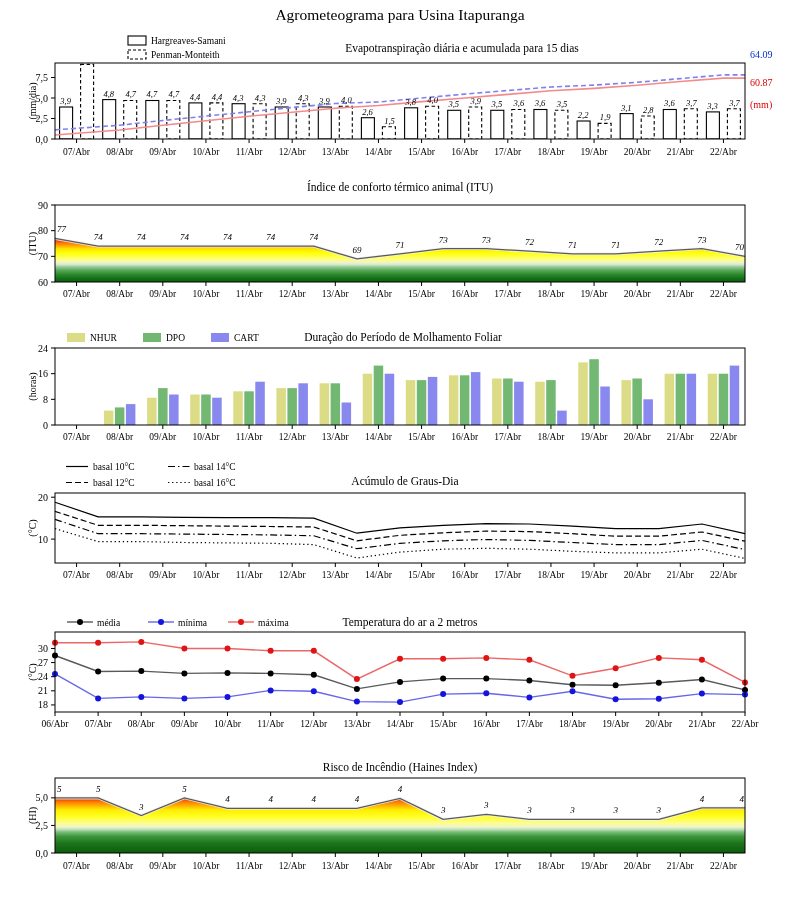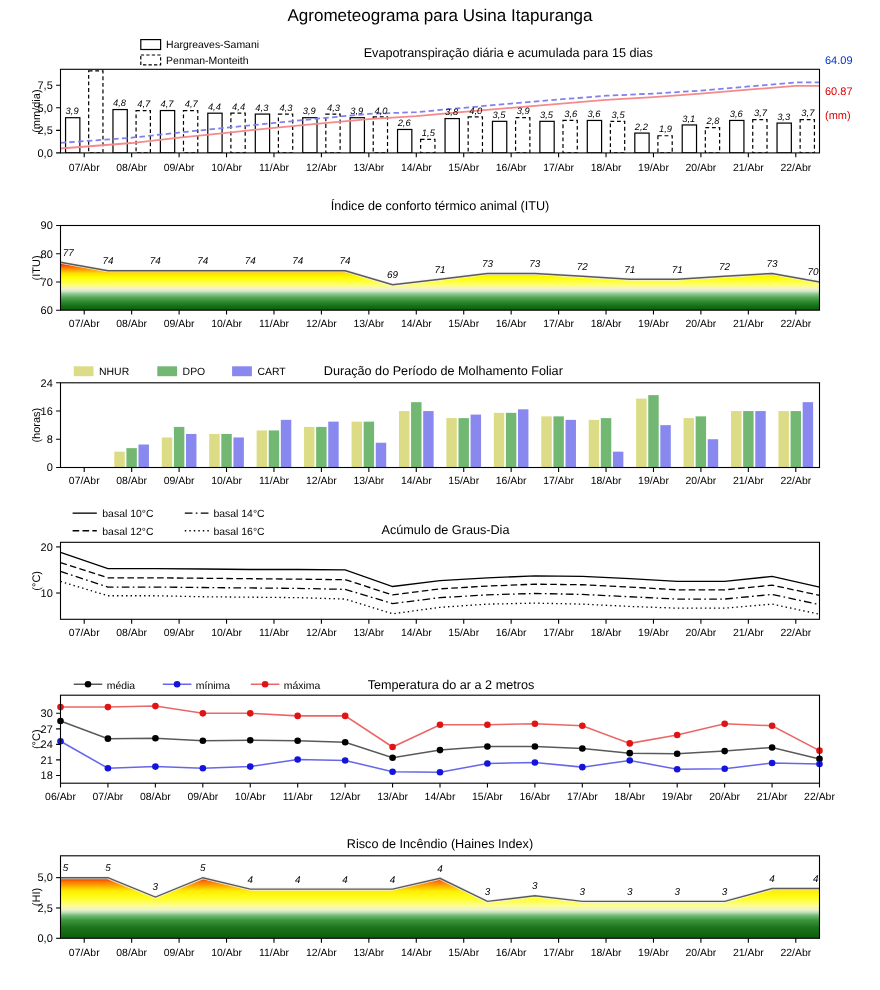--- a/index.html
+++ b/index.html
@@ -1,17 +1,17 @@
 <!DOCTYPE html>
 <html><head>
 <meta charset="utf-8">
 <style>
   html,body{margin:0;padding:0;background:#ffffff;}
   #screen{position:relative;width:800px;height:900px;background:#ffffff;overflow:hidden;
-          font-family:Liberation Sans, sans-serif;}
+          font-family:Liberation Serif, serif;}
   .main-title{position:absolute;top:6px;left:0;width:800px;text-align:center;
               font-size:15.5px;color:#000;}
   .chart-svg{position:absolute;left:0;}
 </style>
 </head>
 <body>
 
 <div id="screen">
   <div class="main-title">Agrometeograma para Usina Itapuranga</div>
   <div id="charts">

